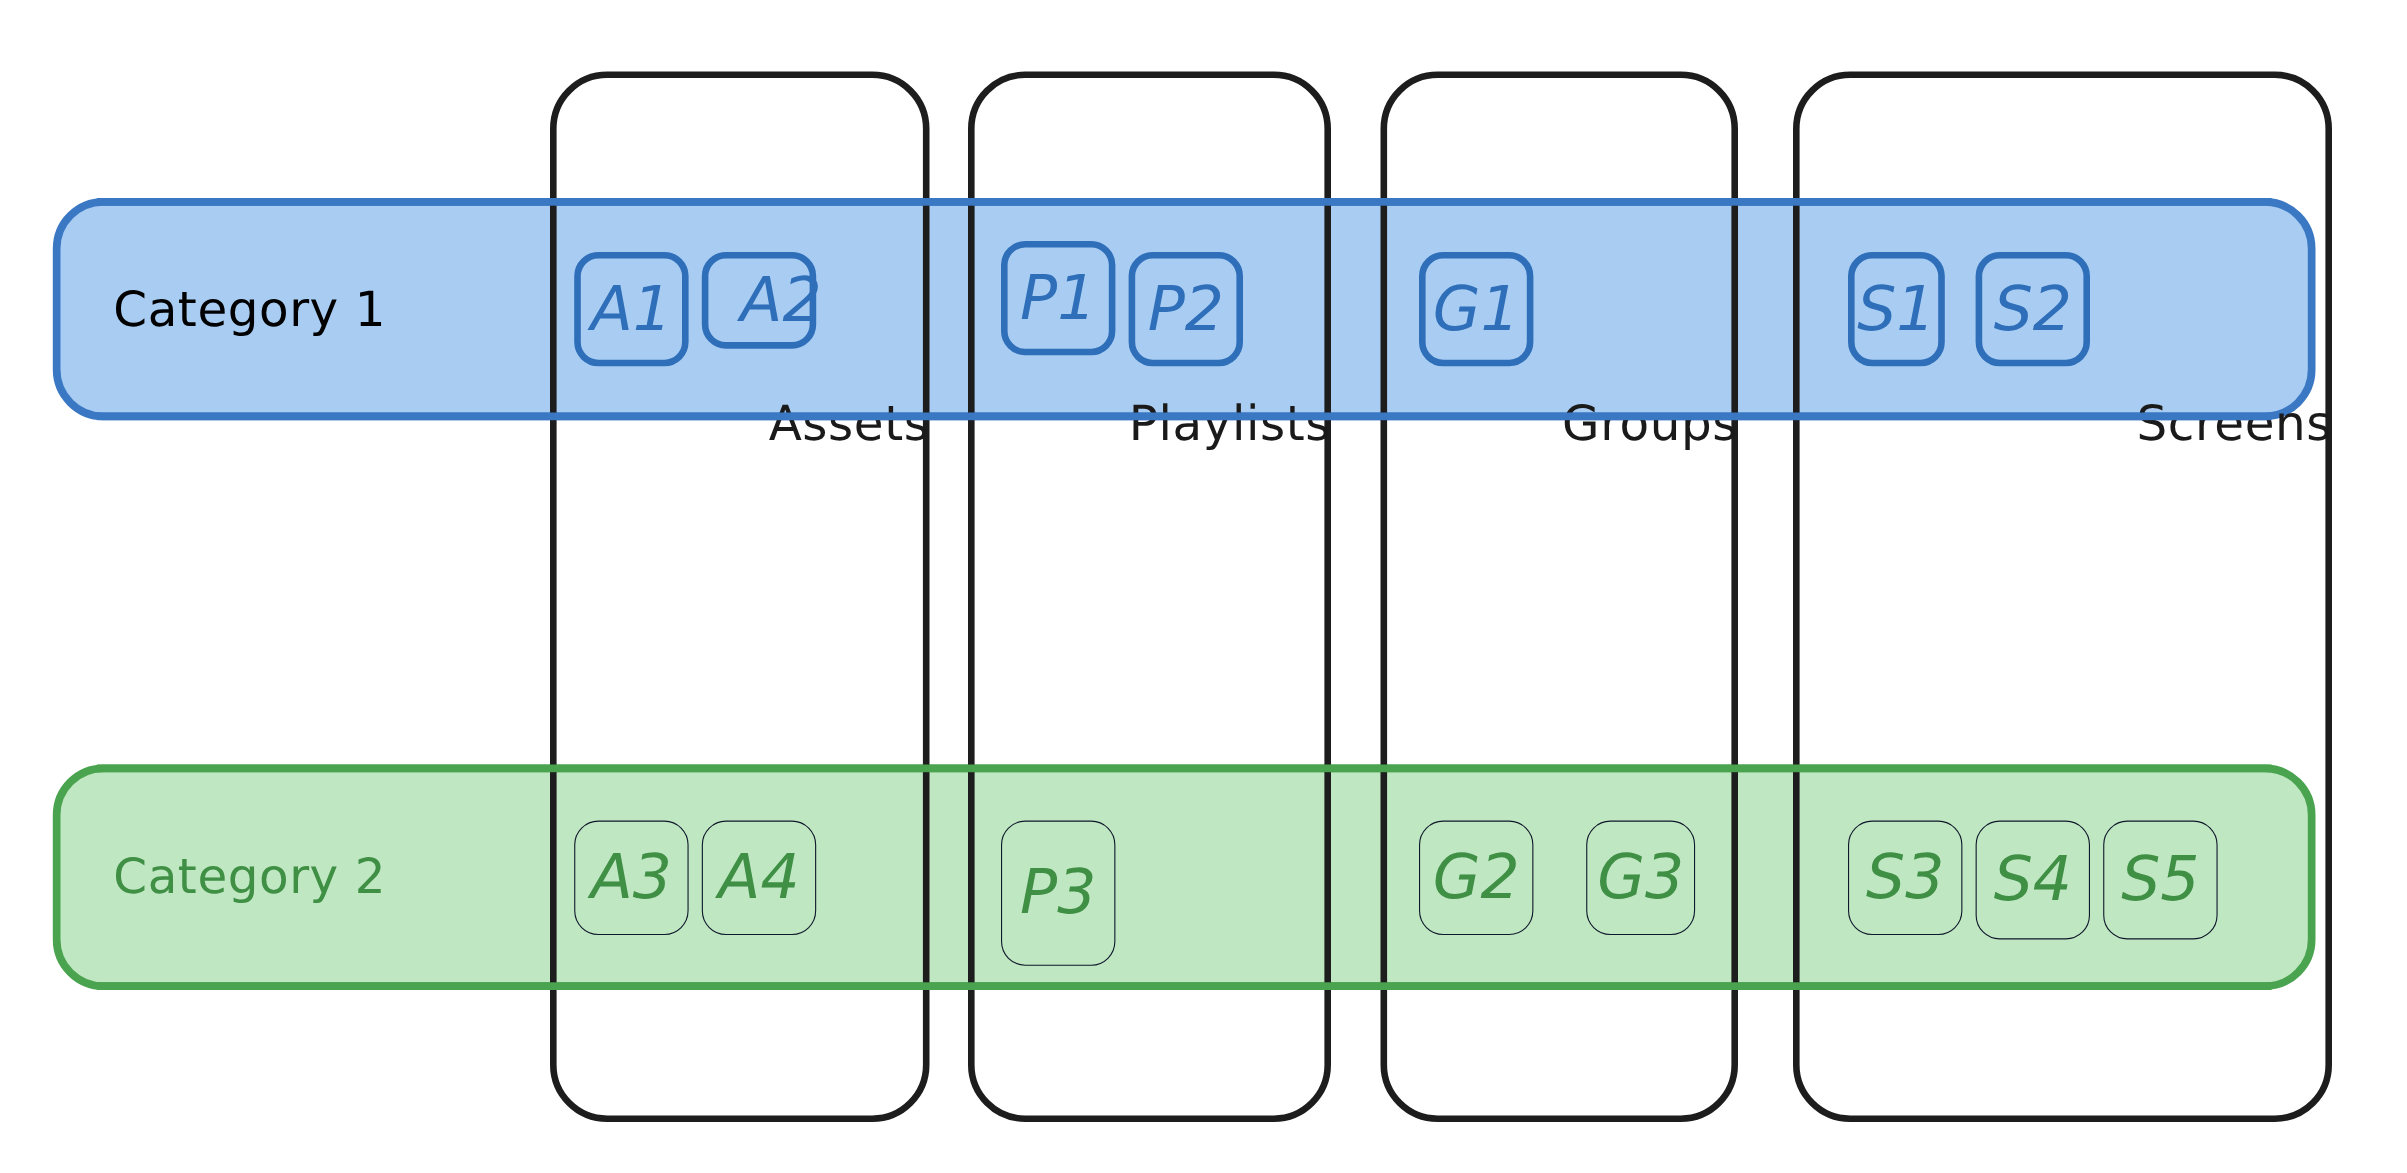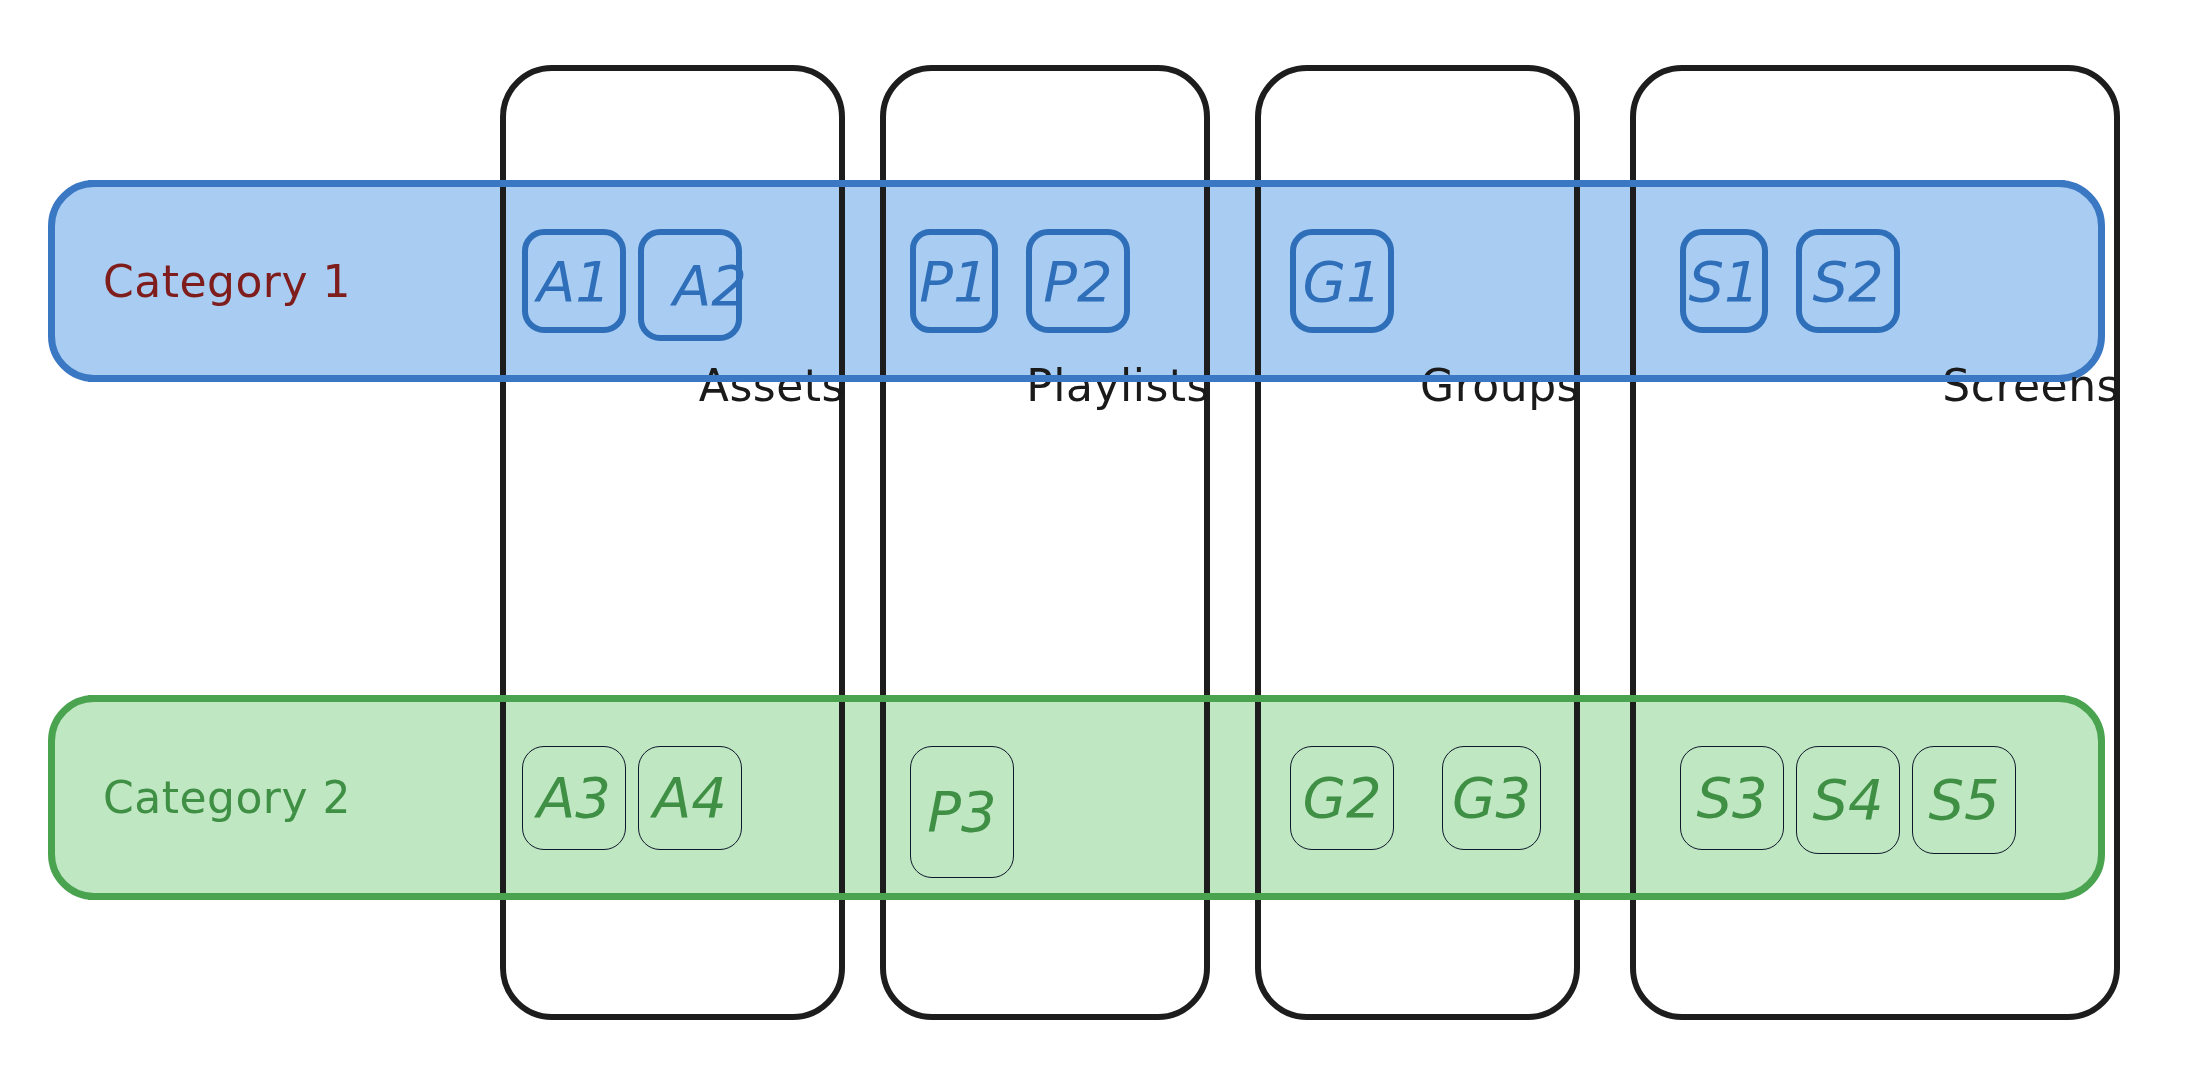--- a/index.html
+++ b/index.html
@@ -59,21 +59,21 @@
   .band.green {
     background: #bfe7c2;
     border: 7px solid #4aa34f;
   }
   .band-label {
     position: absolute;
     font-size: 44px;
     white-space: nowrap;
     letter-spacing: 0.5px;
   }
-  .band.blue .band-label { color: #7f1d1d; }
+  .band.blue .band-label { color: #000000; }
   .band.green .band-label { color: #3f8f45; }
 
   
   .chip {
     position: absolute;
     box-sizing: border-box;
     display: flex;
     align-items: center;
     justify-content: center;
     border-radius: 22px;
@@ -125,22 +125,22 @@
       <div class="column" style="left: 880px; width: 330px; top: 65px; height: 955px;"></div>
       <div class="column-label" style="left: 880px; width: 330px; top: 360px;">Playlists</div>
       <div class="column" style="left: 1255px; width: 325px; top: 65px; height: 955px;"></div>
       <div class="column-label" style="left: 1255px; width: 325px; top: 360px;">Groups</div>
       <div class="column" style="left: 1630px; width: 490px; top: 65px; height: 955px;"></div>
       <div class="column-label" style="left: 1630px; width: 490px; top: 360px;">Screens</div>
     </div>
 
   <div id="chips-layer">
       <div class="chip blue" style="left: 522px; width: 104px; top: 229px; height: 104px;">A1</div>
-      <div class="chip blue" style="left: 638px; width: 104px; top: 229px; height: 112px; padding-left: 40px;">A2</div>
-      <div class="chip blue" style="left: 910px; width: 88px; top: 229px; height: 104px; border-radius: 20px;">P1</div>
+      <div class="chip blue" style="left: 638px; width: 104px; top: 229px; height: 88px; padding-left: 40px;">A2</div>
+      <div class="chip blue" style="left: 910px; width: 104px; top: 219px; height: 104px;">P1</div>
       <div class="chip blue" style="left: 1026px; width: 104px; top: 229px; height: 104px;">P2</div>
       <div class="chip blue" style="left: 1290px; width: 104px; top: 229px; height: 104px;">G1</div>
       <div class="chip blue" style="left: 1680px; width: 88px; top: 229px; height: 104px;">S1</div>
       <div class="chip blue" style="left: 1796px; width: 104px; top: 229px; height: 104px;">S2</div>
       <div class="chip green" style="left: 522px; width: 104px; top: 745.5px; height: 104px;">A3</div>
       <div class="chip green" style="left: 638px; width: 104px; top: 745.5px; height: 104px;">A4</div>
       <div class="chip green" style="left: 910px; width: 104px; top: 745.5px; height: 132px;">P3</div>
       <div class="chip green" style="left: 1290px; width: 104px; top: 745.5px; height: 104px;">G2</div>
       <div class="chip green" style="left: 1442px; width: 99px; top: 745.5px; height: 104px; text-align: right;">G3</div>
       <div class="chip green" style="left: 1680px; width: 104px; top: 745.5px; height: 104px;">S3</div>

